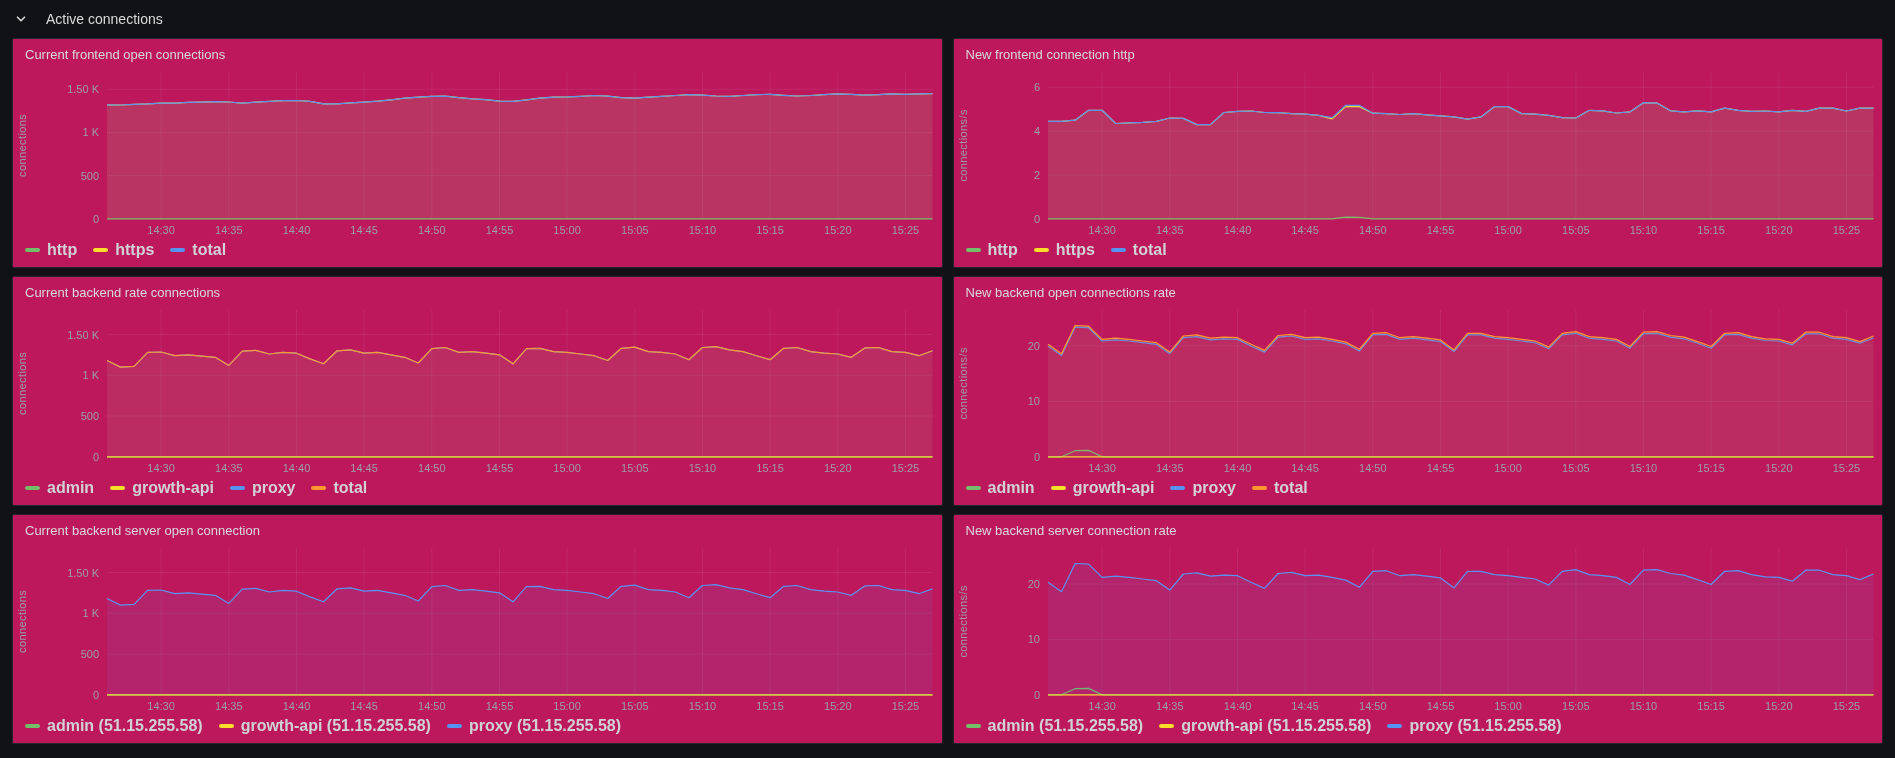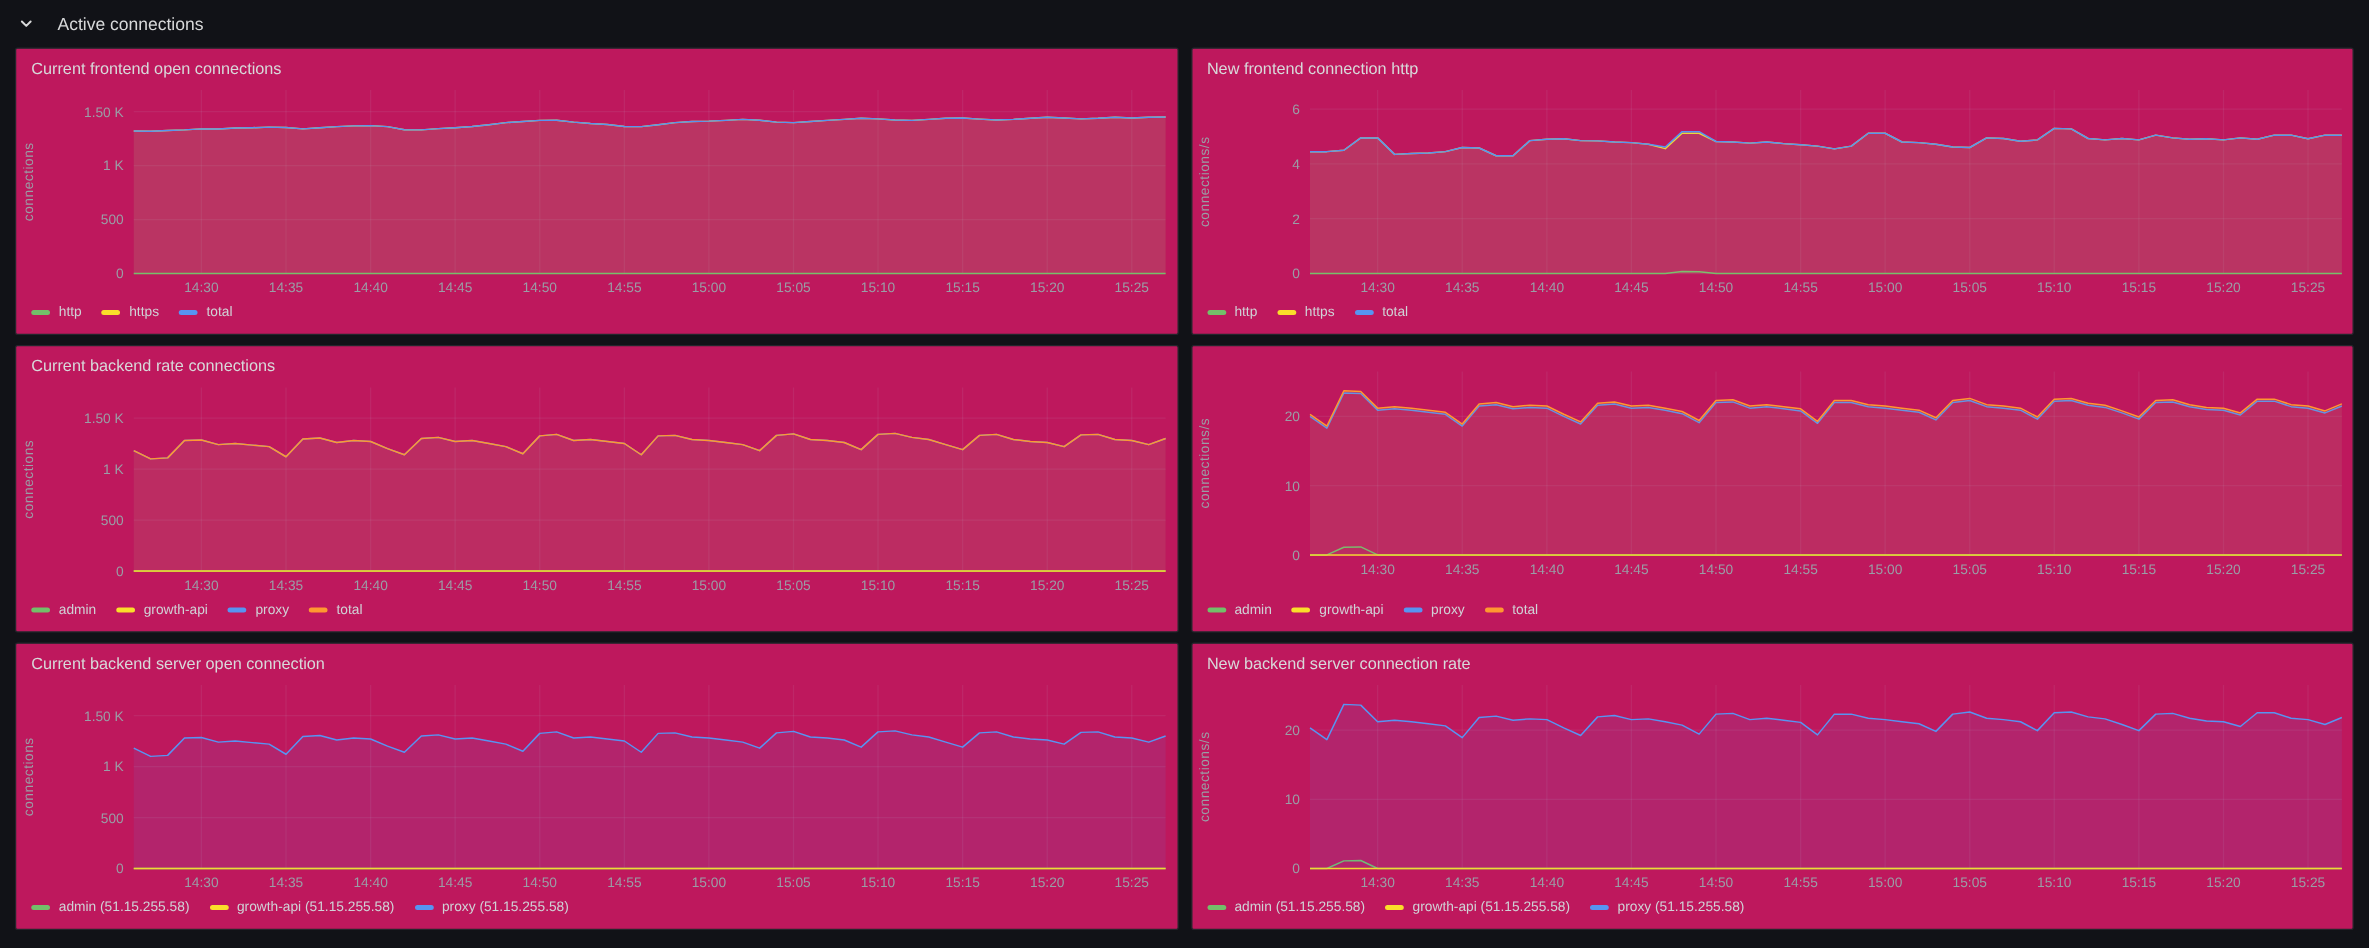--- a/index.html
+++ b/index.html
@@ -11,21 +11,21 @@
     display:flex;flex-direction:column;box-sizing:border-box;overflow:hidden;}
   .panel-header{flex:none;padding:8px 12px 2px;cursor:pointer;}
   .panel-title{margin:0;font-size:13px;font-weight:500;color:#d8d9da;line-height:1.25;}
   .chart{flex:1 1 auto;position:relative;min-height:0;}
   svg.plot{position:absolute;left:0;top:0;width:100%;height:100%;display:block;}
   svg.plot text{font-family:"Liberation Sans",sans-serif;font-size:11px;fill:#9a9ea6;}
   .axis-label{font-size:11px;fill:#9a9ea6;letter-spacing:.4px;}
   .legend{flex:none;display:flex;align-items:center;gap:16px;height:22px;padding:0 12px 6px;}
   .legend-item{display:inline-flex;align-items:center;gap:7px;cursor:pointer;}
   .swatch{width:15px;height:4px;border-radius:2px;display:inline-block;flex:none;}
-  .legend-label{font-size:11px;color:#d0d2d6;line-height:1;}
+  .legend-label{font-size:16px;color:#d0d2d6;line-height:1;font-weight:bold;}
 </style>
 </head>
 <body>
 
 <header class="row-header">
   <svg class="chevron" viewBox="0 0 14 14">
     <path d="M3.5 5.2 L7 8.7 L10.5 5.2" fill="none" stroke="#d8d9da" stroke-width="1.6" stroke-linecap="round" stroke-linejoin="round"></path>
   </svg>
   <span>Active connections</span>
 </header>
@@ -217,20 +217,23 @@
           <span class="legend-label">proxy</span>
         </span>
         <span class="legend-item">
           <span class="swatch" style="background: rgb(255, 152, 48);"></span>
           <span class="legend-label">total</span>
         </span>
       </footer>
   </section>
 
   <section class="panel">
+    <header class="panel-header">
+      <h2 class="panel-title">New backend open connections rate</h2>
+    </header>
     <div class="chart">
       <svg class="plot" viewBox="0 0 928.5 173.75">
           <line x1="94" y1="153.8" x2="919.5" y2="153.8" stroke="rgba(204,204,220,0.09)" stroke-width="1"></line>
           <text x="86" y="157.8" text-anchor="end">0</text>
           <line x1="94" y1="98.4" x2="919.5" y2="98.4" stroke="rgba(204,204,220,0.09)" stroke-width="1"></line>
           <text x="86" y="102.4" text-anchor="end">10</text>
           <line x1="94" y1="43.0" x2="919.5" y2="43.0" stroke="rgba(204,204,220,0.09)" stroke-width="1"></line>
           <text x="86" y="47" text-anchor="end">20</text>
           <line x1="148.1" y1="7" x2="148.1" y2="153.75" stroke="rgba(204,204,220,0.09)" stroke-width="1"></line>
           <text x="148.1" y="168.75" text-anchor="middle">14:30</text>

